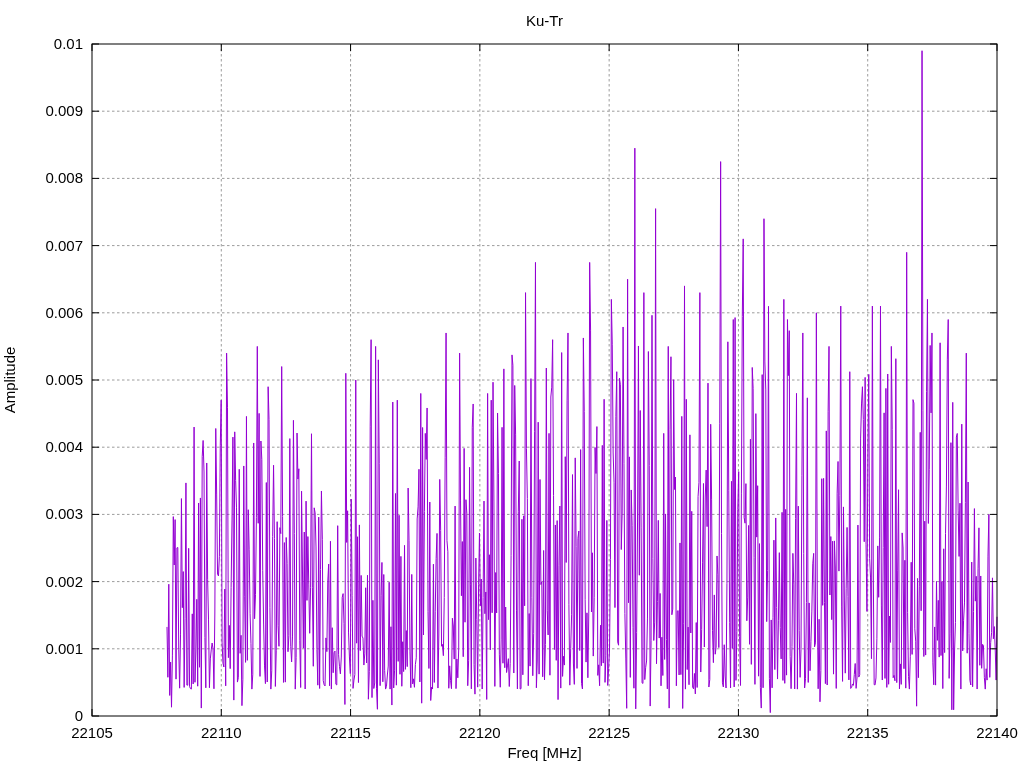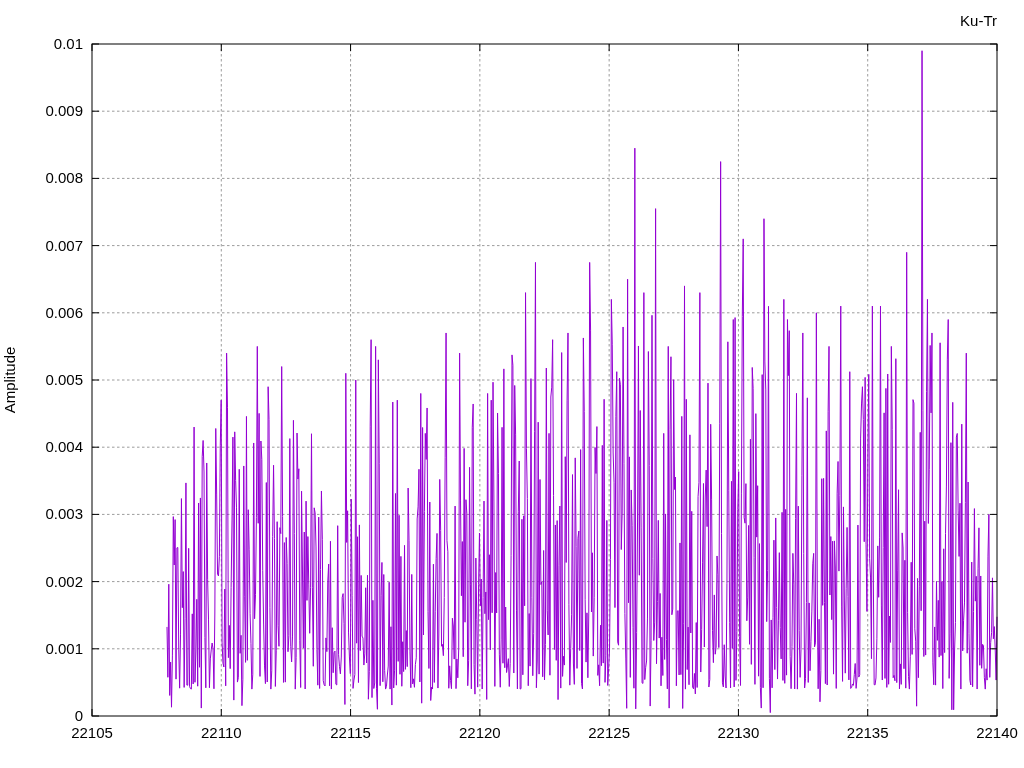--- a/index.html
+++ b/index.html
@@ -14,21 +14,21 @@
     width: 1024px; height: 768px;
     background: #ffffff;
   }
   #plot-svg {
     position: absolute;
     left: 0; top: 0;
   }
   .chart-title {
     position: absolute;
     left: 92px; top: 12px; width: 905px;
-    text-align: right;
+    text-align: center;
     font-size: 15px;
     color: #000000;
   }
   .xlabel {
     position: absolute;
     left: 92px; top: 744px; width: 905px;
     text-align: center;
     font-size: 15px;
     color: #000000;
   }
@@ -51,20 +51,21 @@
     fill: #000000;
   }
   .series-line { fill: none; stroke-width: 1; }
 </style>
 </head>
 <body>
 
 <div id="figure">
   <div class="chart-title">Ku-Tr</div>
   <div class="ylabel">Amplitude</div>
+  <div class="xlabel">Freq [MHz]</div>
   <svg id="plot-svg" width="1024" height="768" viewBox="0 0 1024 768" xmlns="http://www.w3.org/2000/svg">
       <line x1="221.28571428571428" y1="44" x2="221.28571428571428" y2="716" class="grid-line" stroke="#9c9c9c" stroke-dasharray="2.5 2.5"></line>
       <line x1="350.57142857142856" y1="44" x2="350.57142857142856" y2="716" class="grid-line" stroke="#9c9c9c" stroke-dasharray="2.5 2.5"></line>
       <line x1="479.85714285714283" y1="44" x2="479.85714285714283" y2="716" class="grid-line" stroke="#9c9c9c" stroke-dasharray="2.5 2.5"></line>
       <line x1="609.1428571428571" y1="44" x2="609.1428571428571" y2="716" class="grid-line" stroke="#9c9c9c" stroke-dasharray="2.5 2.5"></line>
       <line x1="738.4285714285714" y1="44" x2="738.4285714285714" y2="716" class="grid-line" stroke="#9c9c9c" stroke-dasharray="2.5 2.5"></line>
       <line x1="867.7142857142857" y1="44" x2="867.7142857142857" y2="716" class="grid-line" stroke="#9c9c9c" stroke-dasharray="2.5 2.5"></line>
       <line x1="92" y1="648.8" x2="997" y2="648.8" class="grid-line" stroke="#9c9c9c" stroke-dasharray="2.5 2.5"></line>
       <line x1="92" y1="581.6" x2="997" y2="581.6" class="grid-line" stroke="#9c9c9c" stroke-dasharray="2.5 2.5"></line>
       <line x1="92" y1="514.4" x2="997" y2="514.4" class="grid-line" stroke="#9c9c9c" stroke-dasharray="2.5 2.5"></line>

